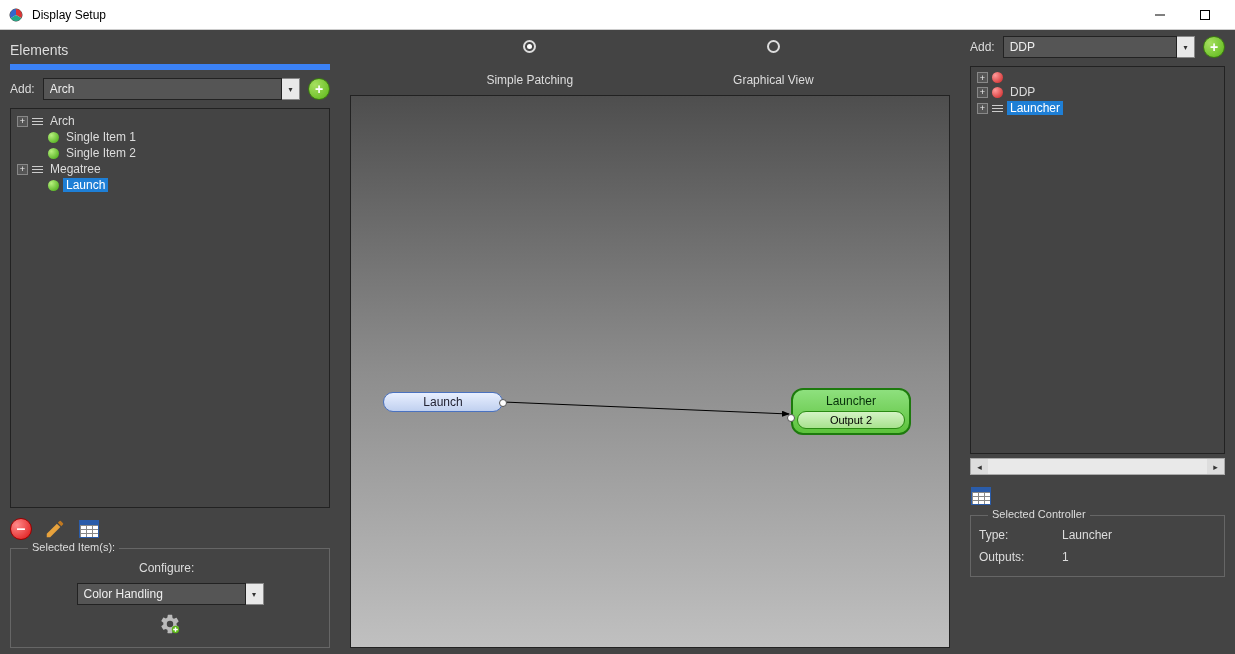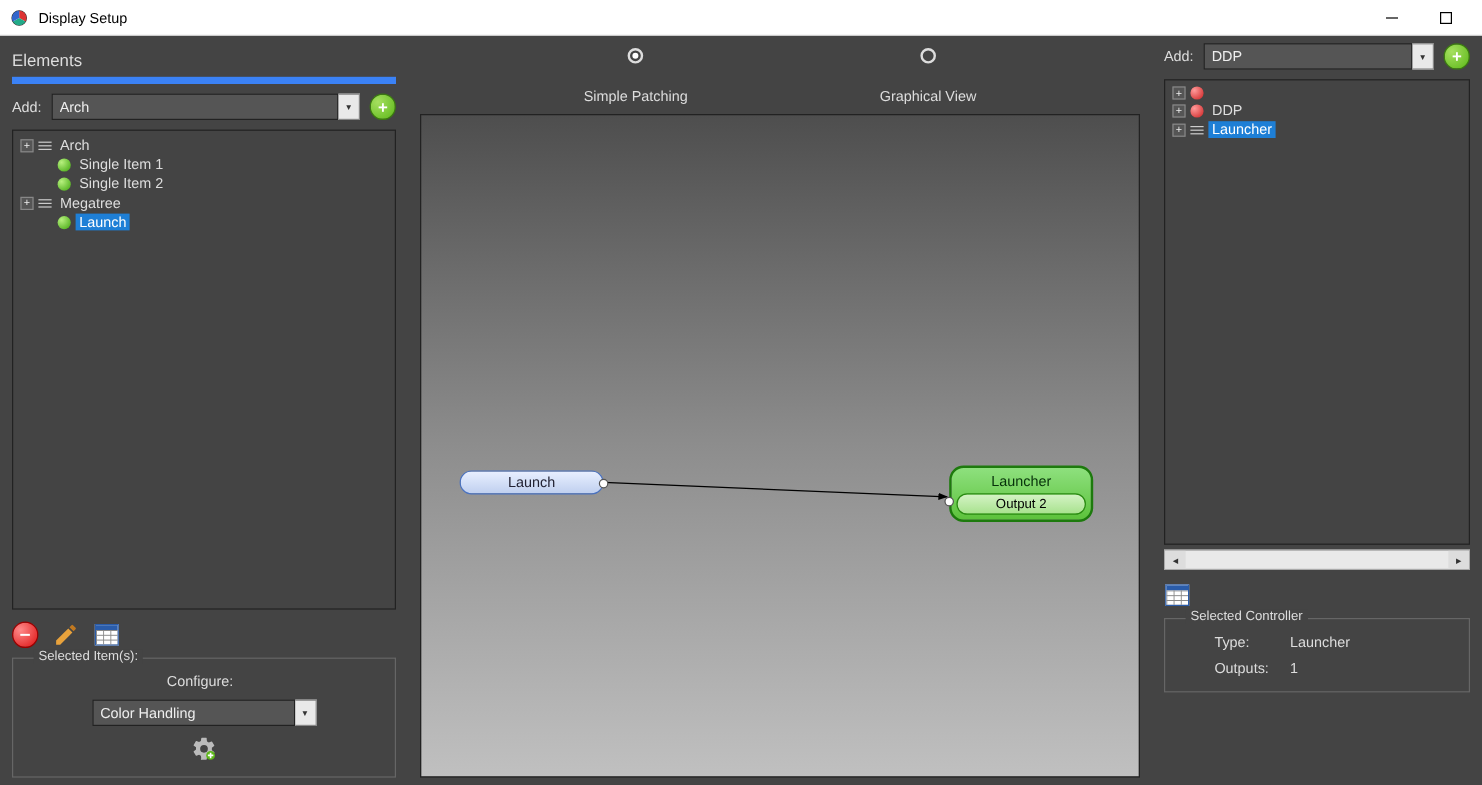--- a/index.html
+++ b/index.html
@@ -52,21 +52,21 @@
 .grid-icon::before { content:""; position:absolute; top:0; left:0; right:0; height:4px; background:#2a5caa; }
 .grid-icon::after { content:""; position:absolute; inset:4px 0 0 0; background:
   linear-gradient(#888 1px, transparent 1px) 0 0/100% 4px,
   linear-gradient(90deg,#888 1px, transparent 1px) 0 0/6px 100%; }
 
 
 .group { border: 1px solid #666; margin-top: 8px; padding: 8px 8px; position: relative; }
 .group-title { position: absolute; top: -8px; left: 17px; background: #444; color: #ddd; font-size: 11px; padding: 0 4px; }
 .group-row { display: flex; align-items: center; gap: 8px; margin: 4px 0; flex-direction: column; }
 .group-row label { color: #ddd; font-size: 12px; width: 62px; }
-.kv-row { display:flex; gap: 8px; font-size:12px; color:#ddd; padding: 4px 0; margin-left: 33px; }
+.kv-row { display:flex; gap: 28px; font-size:12px; color:#ddd; padding: 4px 0; }
 .kv-row .k { width: 55px; }
 
 
 .patch-modes { display: flex; justify-content: center; gap: 160px; margin: 4px 0 8px; }
 .radio { display: flex; align-items: center; gap: 20px; color: #ddd; font-size: 12px; cursor: pointer; flex-direction: column; }
 .radio .dot { width: 13px; height: 13px; border-radius: 50%; border: 2px solid #ddd; display:inline-block; position:relative; }
 .radio.selected .dot::after { content:""; position:absolute; inset:2px; background:#fff; border-radius:50%; }
 
 .canvas-wrap { flex:1; border:1px solid #222; background: linear-gradient(180deg,#4e4e4e 0%, #8d8d8d 50%, #c0c0c0 100%); position: relative; overflow:hidden; }
 

